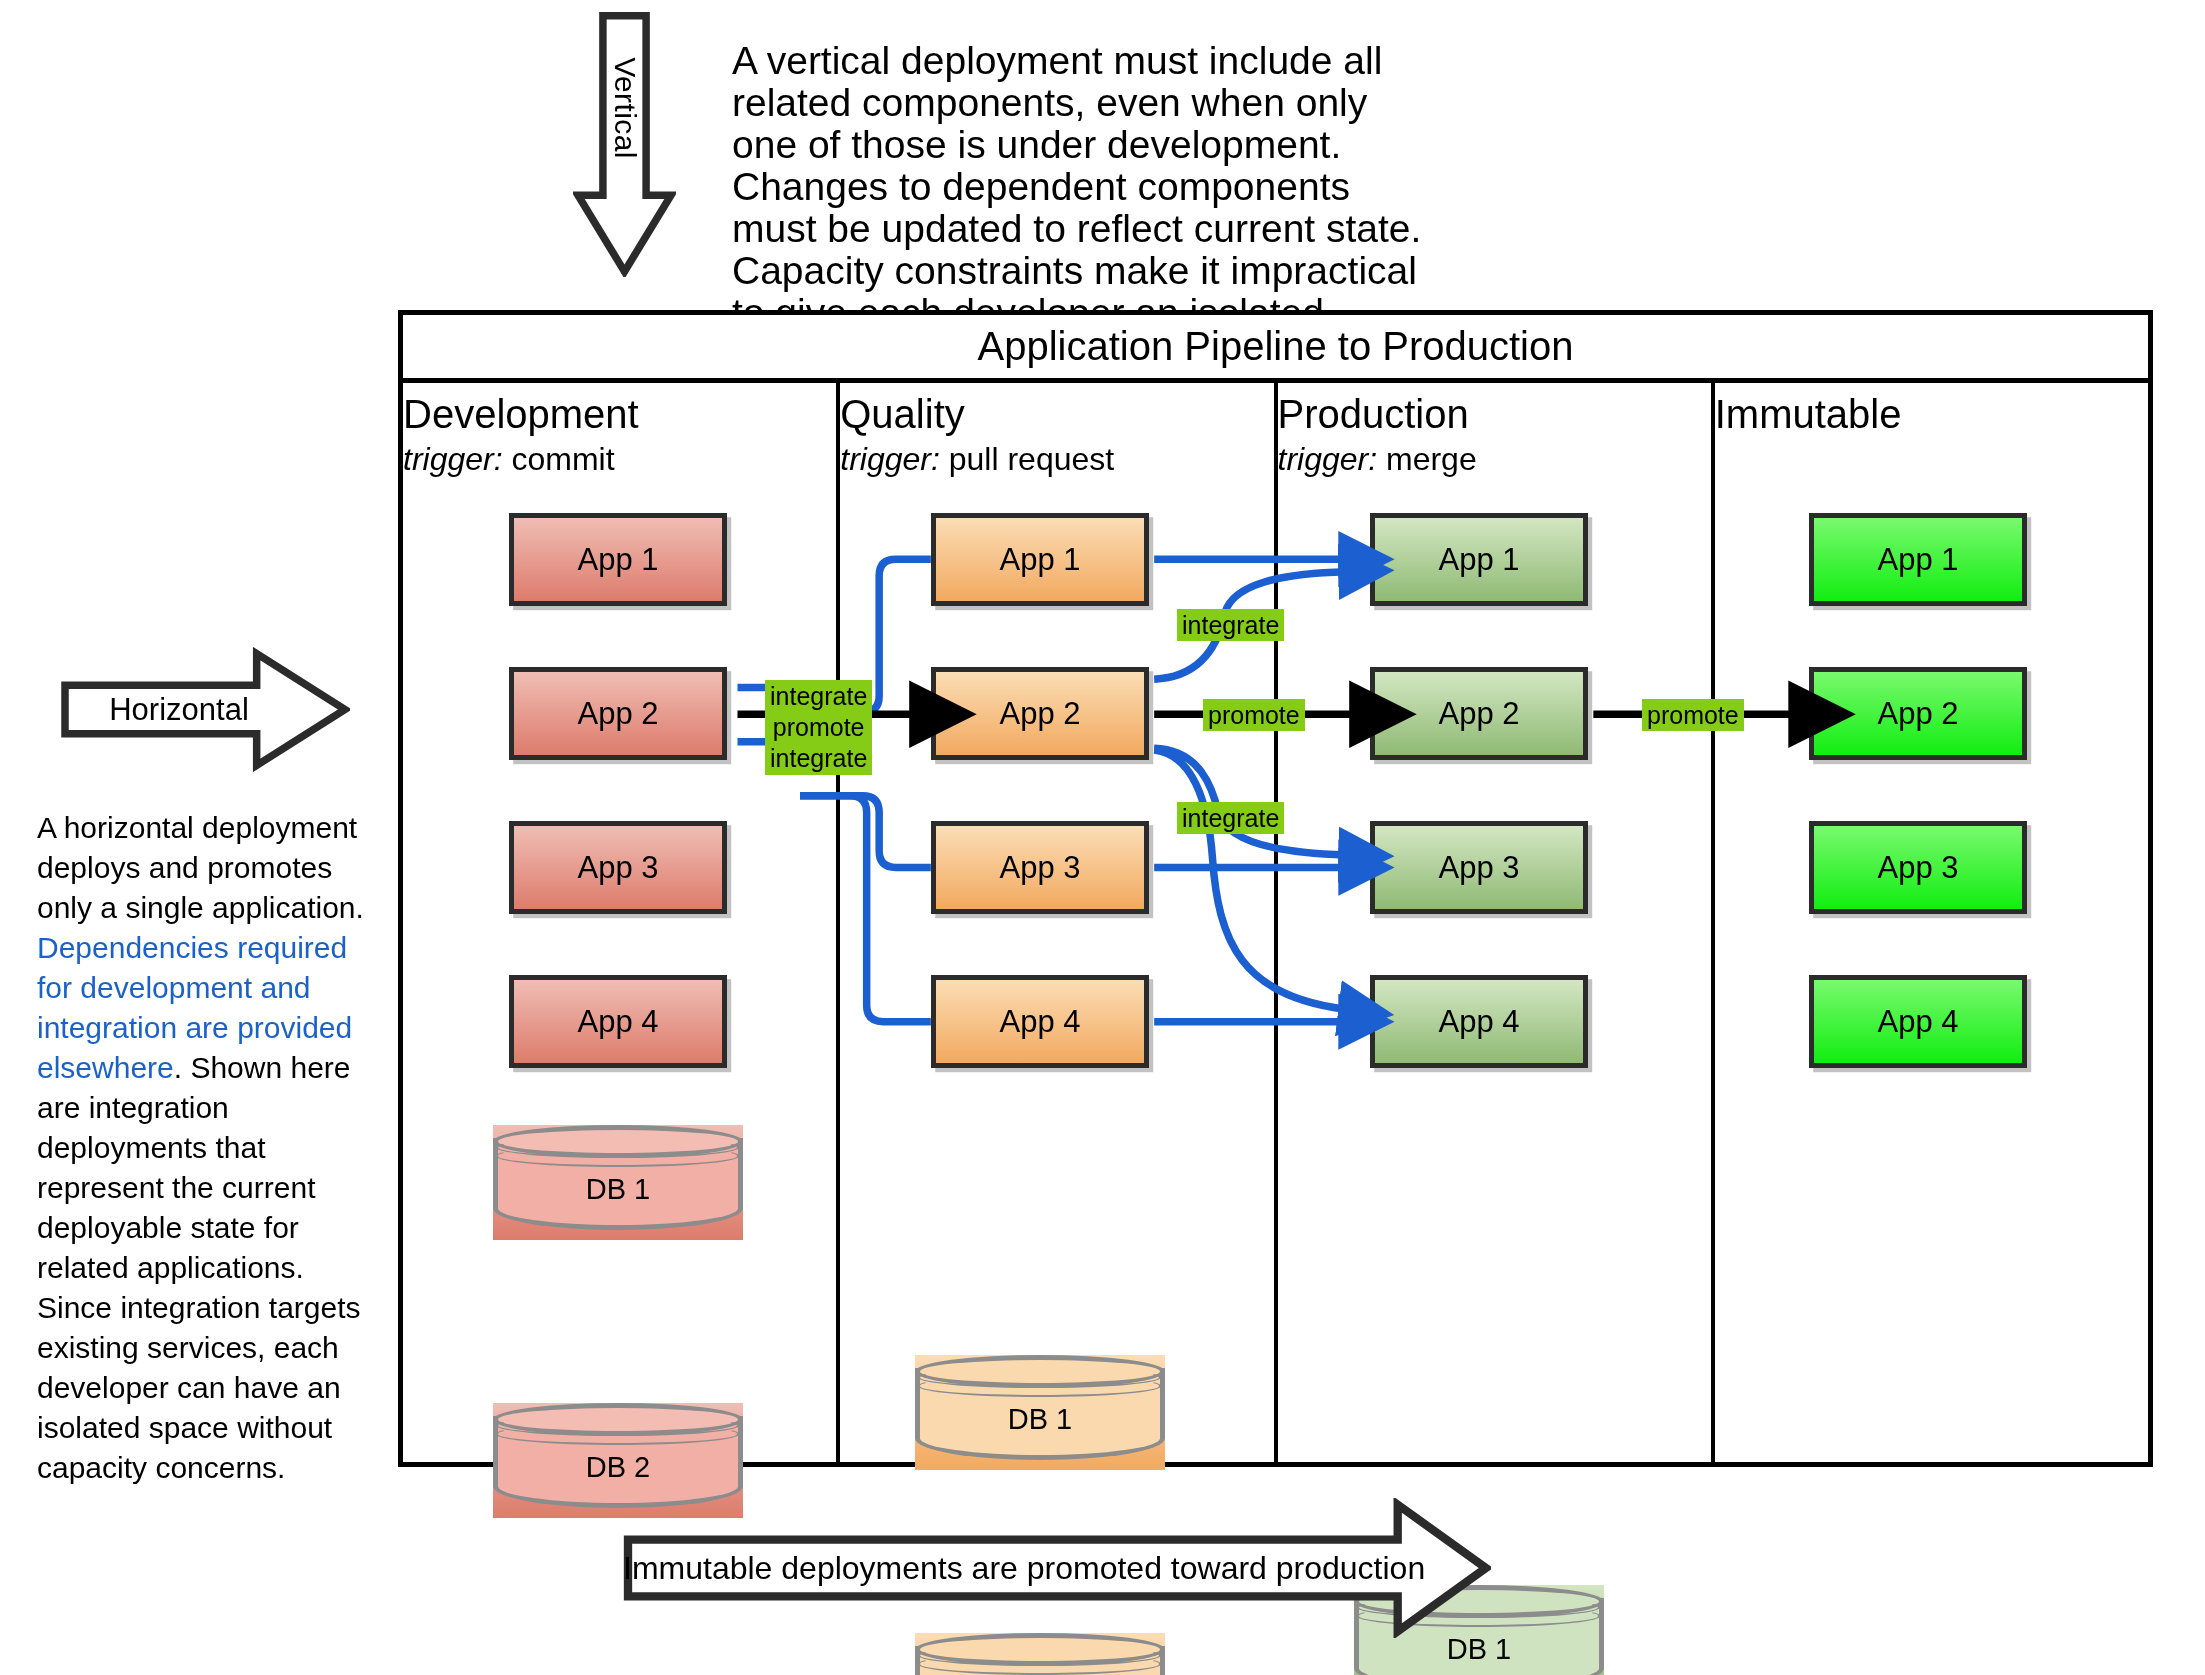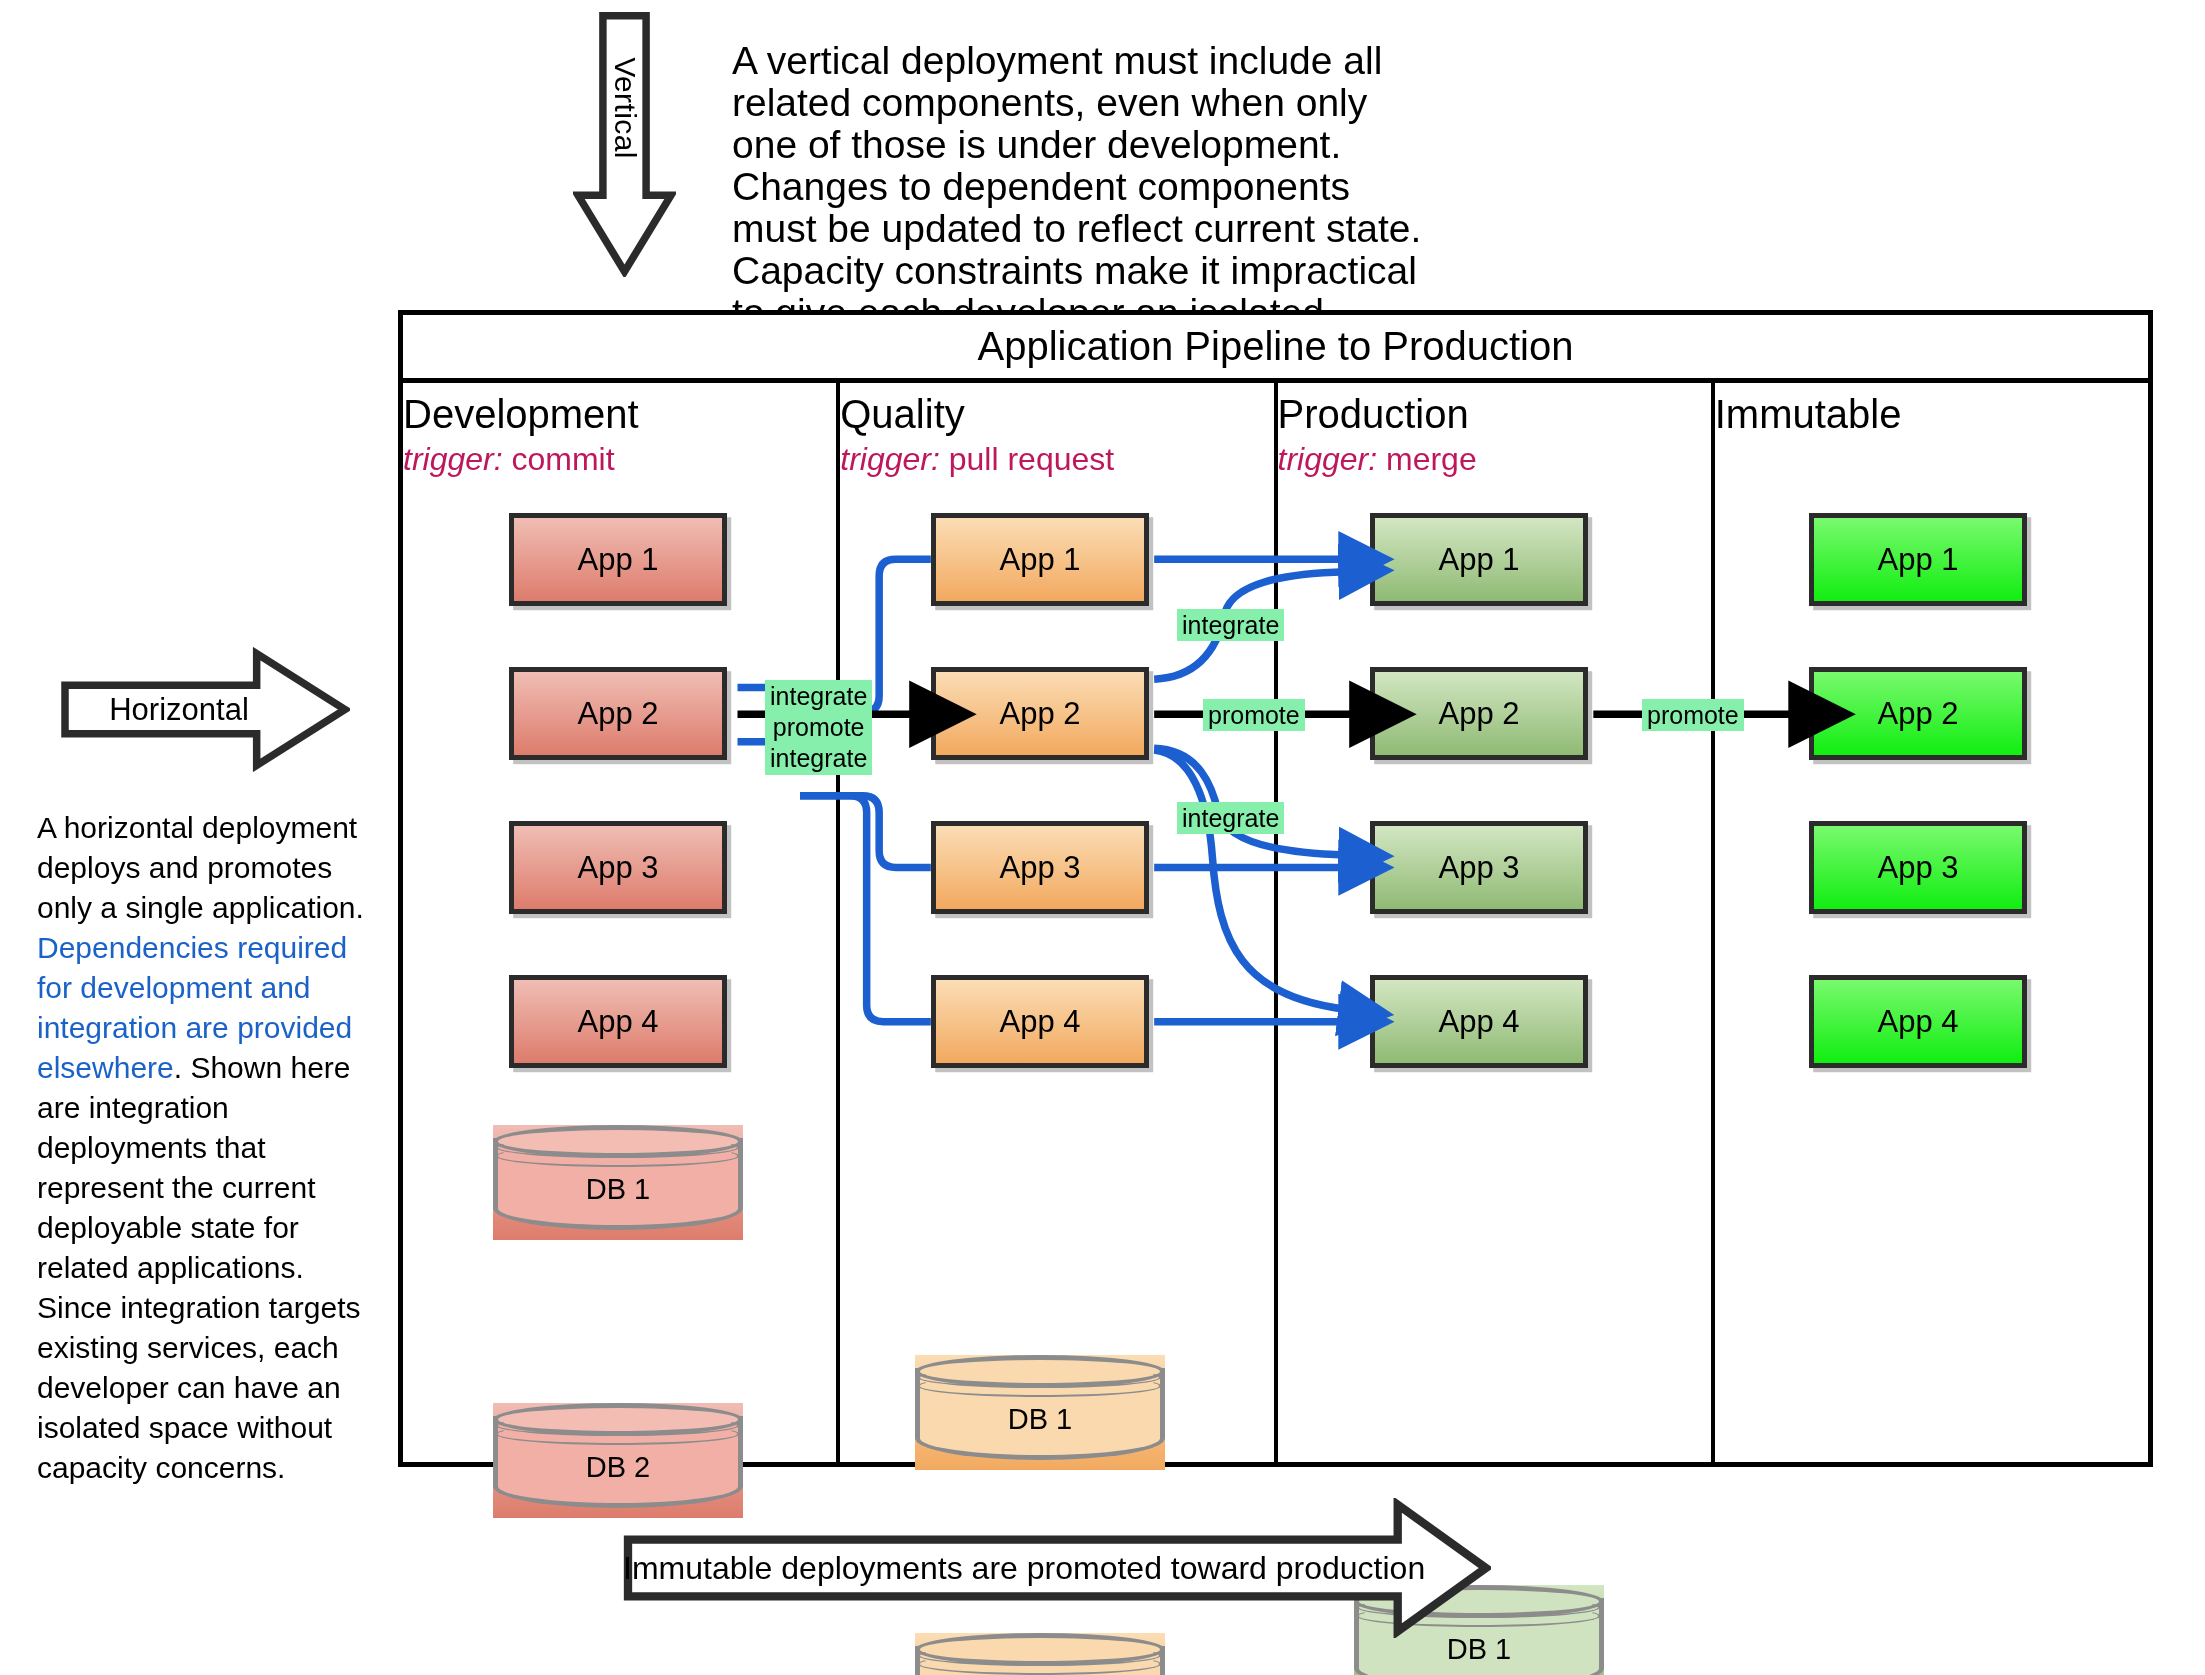--- a/index.html
+++ b/index.html
@@ -61,21 +61,21 @@
     position:absolute;left:0;top:0;width:100%;height:63px;
     border-bottom:5px solid #000;
     display:flex;align-items:center;justify-content:center;
     font-size:40px;
   }
   #cols{position:absolute;left:0;top:63px;width:100%;height:calc(100% - 63px);display:flex;}
   .col{position:relative;flex:1 1 0;height:100%;border-right:4.2px solid #000;}
   .col:last-child{border-right:none;}
   .col-head{position:absolute;left:0;top:0;width:100%;text-align:left;padding-top:11.7px;}
   .col-name{font-size:40px;line-height:48px;}
-  .col-trigger{font-size:32px;line-height:40px;color:#be185d;margin-top:1.7px;}
+  .col-trigger{font-size:32px;line-height:40px;color:#000000;margin-top:1.7px;}
   .col-trigger i{font-style:italic;}
 
   
   #band{
     left:403px;top:697px;width:1745px;height:133px;
     background:#ccd9de;
   }
 
   
   .appbox{
@@ -116,21 +116,21 @@
   .db.red .top{background:#f3bdb4;}
   .db.orange .body,.db.orange .top{background:#fbd9ae;}
   .db.ogreen .body,.db.ogreen .top{background:#cfe3c1;}
   .db .body{background-image:linear-gradient(to bottom,rgba(255,255,255,.45),rgba(0,0,0,.04));}
 
   
   #wires{position:absolute;left:0;top:0;width:2205px;height:1675px;pointer-events:none;}
 
   
   .wlabel{
-    position:absolute;background:#86efac;font-size:25px;line-height:30px;
+    position:absolute;background:#84cc16;font-size:25px;line-height:30px;
     padding:0.8px 5px;white-space:nowrap;
   }
   .wlabel.stack{line-height:31px;text-align:center;}
 </style>
 </head>
 <body>
 
 <div id="stage">
 
 

